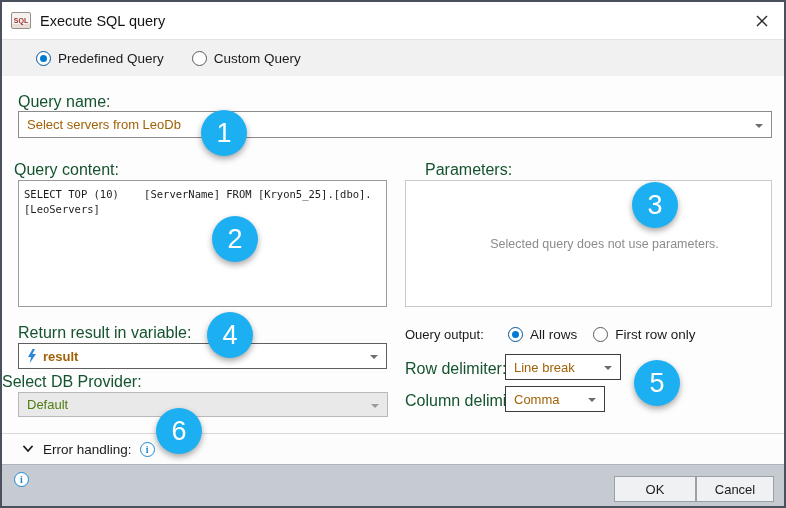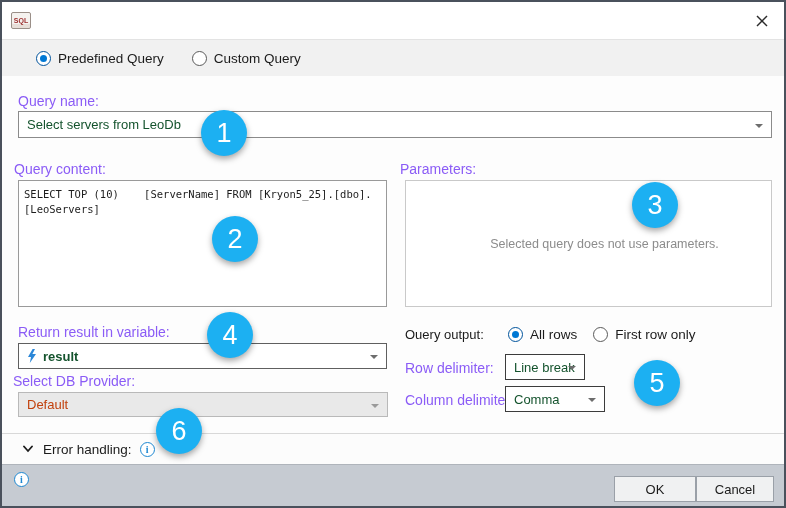--- a/index.html
+++ b/index.html
@@ -20,28 +20,28 @@
   .close-btn { position:absolute; right:11px; top:8px; width:22px; height:22px; display:flex; align-items:center; justify-content:center; cursor:pointer; }
 
   
   .mode-band { position:absolute; left:0; top:37px; width:100%; height:37px; background:#f1f1f1; border-top:1px solid #e3e3e3;
     display:flex; align-items:center; padding-left:34px; gap:28px; }
   .radio-opt { display:flex; align-items:center; gap:7px; font-size:13.5px; color:#1b1b1b; }
   .radio { width:15px; height:15px; border-radius:50%; border:1px solid #5a5a5a; background:#fff; position:relative; flex:0 0 auto; }
   .radio.sel { border-color:#00539c; }
   .radio.sel::after { content:""; position:absolute; inset:3px; border-radius:50%; background:#0078d4; }
 
-  .lbl { position:absolute; font-size:14px; color:#8b5cf6; }
+  .lbl { position:absolute; font-size:16px; color:#14532d; }
 
   
-  .combo { position:absolute; background:#fff; border:1px solid #8b8b8b; display:flex; align-items:center; padding:0 8px; font-size:13px; color:#14532d; }
+  .combo { position:absolute; background:#fff; border:1px solid #8b8b8b; display:flex; align-items:center; padding:0 8px; font-size:13px; color:#a16207; }
   .combo .caret { position:absolute; right:8px; top:50%; margin-top:-1px; width:0; height:0;
     border-left:4px solid transparent; border-right:4px solid transparent; border-top:4px solid #6d6d6d; }
   .combo.dark { border-color:#3c3c3c; }
-  .combo.disabled { background:#e9e9e9; border-color:#b9b9b9; color:#c2410c; }
+  .combo.disabled { background:#e9e9e9; border-color:#b9b9b9; color:#4d7c0f; }
   .combo.disabled .caret { border-top-color:#9a9a9a; }
 
   .query-box { position:absolute; left:16px; top:178px; width:369px; height:127px; background:#fff; border:1px solid #9a9a9a;
     padding:6px 5px; font-family:"DejaVu Sans Mono","Liberation Mono",monospace; font-size:10.5px; line-height:1.45;
     color:#1c1c1c; white-space:pre-wrap; word-break:break-all; }
   .params-box { position:absolute; left:403px; top:178px; width:367px; height:127px; background:#fff; border:1px solid #c9c9c9;
     display:flex; align-items:center; justify-content:center;padding-left:32px; }
   .params-box span { font-size:12.5px; color:#8c8c8c; }
 
   .bolt { width:10px; height:14px; margin-right:6px; flex:0 0 auto; }
@@ -70,20 +70,21 @@
   .badge { position:absolute; width:46px; height:46px; border-radius:50%; background:#1cb0f2; color:#fff;
     display:flex; align-items:center; justify-content:center; font-size:27px; box-shadow:0 3px 6px rgba(0,0,0,.35); z-index:20; }
 </style>
 </head>
 <body>
 
 <div class="dialog">
 
   <div class="titlebar">
     <div class="sql-icon">SQL</div>
+    <div class="title-text">Execute SQL query</div>
     <div class="close-btn">
       <svg width="12" height="12" viewBox="0 0 12 12">
         <line x1="1" y1="1" x2="11" y2="11" stroke="#2b2b2b" stroke-width="1.4"></line>
         <line x1="11" y1="1" x2="1" y2="11" stroke="#2b2b2b" stroke-width="1.4"></line>
       </svg>
     </div>
   </div>
 
   <div class="mode-band">
     <div class="radio-opt">
@@ -99,54 +100,54 @@
   <div class="lbl" style="left:16px; top:91px;">Query name:</div>
   <div class="combo" style="left:16px; top:109px; width:754px; height:27px;">
     <span>Select servers from LeoDb</span>
     <span class="caret"></span>
   </div>
 
   <div class="lbl" style="left:12px; top:159px;">Query content:</div>
   <div class="query-box">SELECT TOP (10)    [ServerName] FROM [Kryon5_25].[dbo].
 [LeoServers]</div>
 
-  <div class="lbl" style="left:398px; top:159px;">Parameters:</div>
+  <div class="lbl" style="left:423px; top:159px;">Parameters:</div>
   <div class="params-box">
     <span>Selected query does not use parameters.</span>
   </div>
 
   <div class="lbl" style="left:16px; top:322px;">Return result in variable:</div>
   <div class="combo" style="left:16px; top:341px; width:369px; height:26px; border-color:#5f5f5f;font-weight:bold;">
     <svg class="bolt" viewBox="0 0 10 14">
       <path d="M5.6 0 L1 8 H4 L2.8 14 L9 5 H5.4 L8 0 Z" fill="#2b87d8"></path>
     </svg>
     <span>result</span>
     <span class="caret"></span>
   </div>
 
-  <div class="lbl" style="left:11px; top:371px;">Select DB Provider:</div>
+  <div class="lbl" style="left:0; top:371px;">Select DB Provider:</div>
   <div class="combo disabled" style="left:16px; top:390px; width:370px; height:25px;">
     <span>Default</span>
     <span class="caret"></span>
   </div>
 
   <div class="out-row">
     <span class="out-lbl">Ouery output:</span>
     <span class="radio-opt">
       <span class="radio sel"></span>
       <span>All rows</span>
     </span>
     <span class="radio-opt">
       <span class="radio"></span>
       <span>First row only</span>
     </span>
   </div>
 
   <div class="lbl" style="left:403px; top:358px;">Row delimiter:</div>
-  <div class="combo dark" style="left:503px; top:352px; width:80px; height:26px;">
+  <div class="combo dark" style="left:503px; top:352px; width:116px; height:26px;">
     <span>Line break</span>
     <span class="caret"></span>
   </div>
 
   <div class="lbl" style="left:403px; top:390px;">Column delimiter:</div>
   <div class="combo dark" style="left:503px; top:384px; width:100px; height:26px;">
     <span>Comma</span>
     <span class="caret"></span>
   </div>
 

